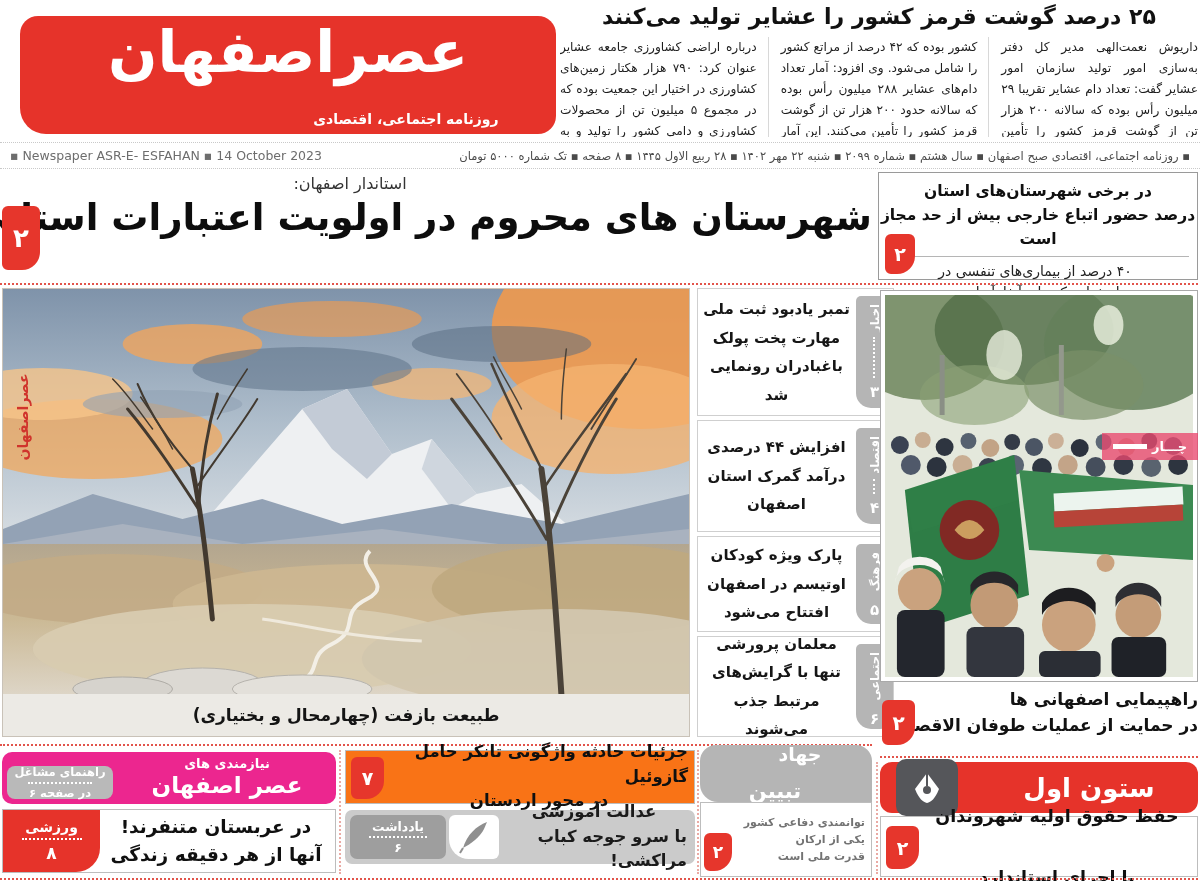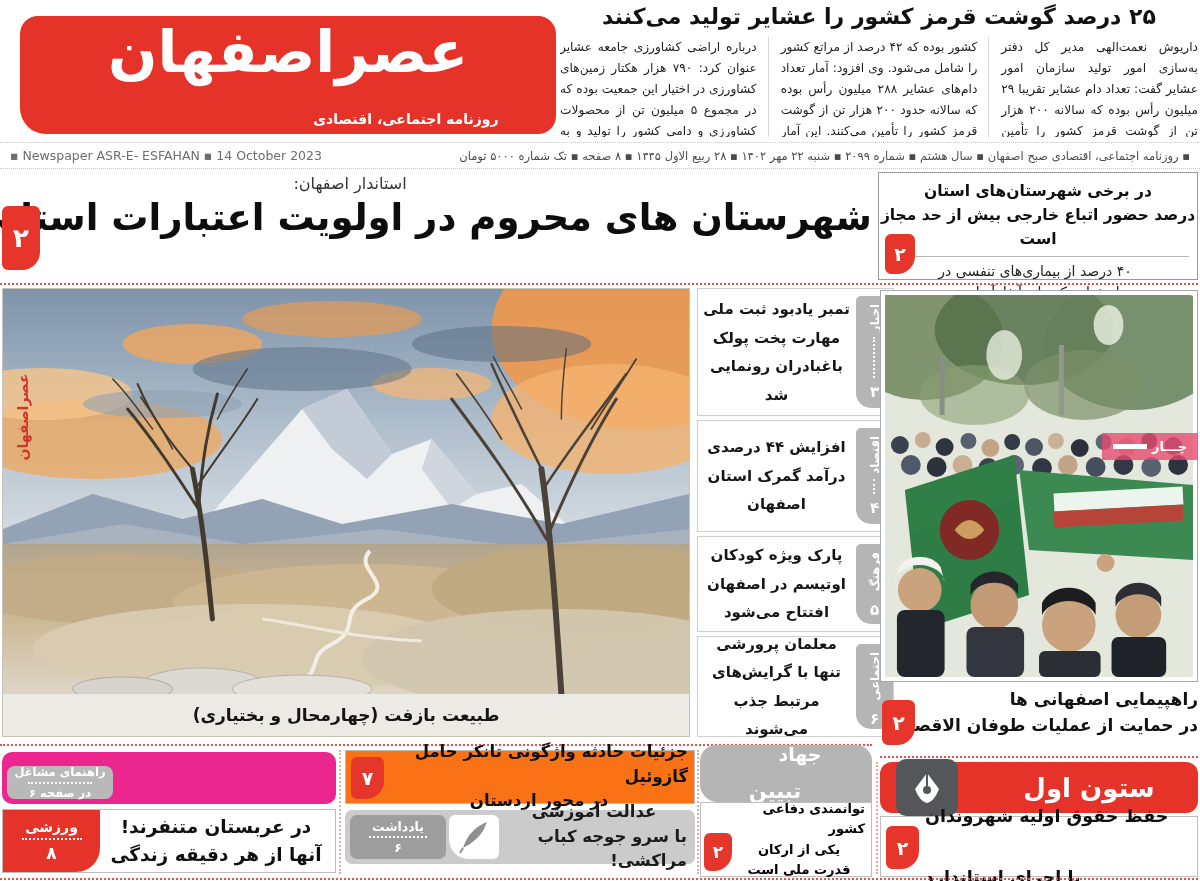--- a/index.html
+++ b/index.html
@@ -123,33 +123,33 @@
     font-weight:bold; color:#1b1b1b; line-height:1.5; }
 
   .jihad-header { position:absolute; left:700px; top:745px; width:172px; height:57px;
     background:#b5b5b5; border-radius:16px 16px 0 18px; color:#fff; display:flex;
     flex-direction:column; align-items:center; justify-content:space-between; direction:rtl; line-height:1.0; }
   .jihad-l1 { font-size:19px; font-weight:bold; margin-left:28px; }
   .jihad-l2 { font-size:21px; font-weight:bold; margin-right:22px; }
   .jihad-box { position:absolute; left:700px; top:802px; width:172px; height:75px;
     background:#fff; border:1px solid #bdbdbd; direction:rtl; }
   .jihad-title { position:absolute; inset:0 6px 0 32px; display:flex; flex-direction:column;
-    align-items:center; justify-content:center; font-size:13px; font-weight:bold; color:#000000; line-height:1.55; }
+    align-items:flex-start; justify-content:center; font-size:11px; font-weight:bold; color:#737373; line-height:1.55; }
   .jihad-badge { left:3px; bottom:5px; width:28px; height:38px; font-size:17px; }
 
   .colone-banner { position:absolute; left:880px; top:762px; width:318px; height:51px;
     background:#e6332a; border-radius:12px; direction:rtl; }
   .colone-title { position:absolute; right:0; left:100px; top:0; bottom:0; display:flex;
     align-items:center; justify-content:center; color:#fff; font-size:26px; font-weight:bold; }
   .colone-pen { position:absolute; left:16px; top:-3px; width:62px; height:57px; background:#55565a;
     border-radius:10px; display:flex; align-items:center; justify-content:center; }
   .colone-box { position:absolute; left:880px; top:816px; width:318px; height:61px;
     background:#fff; border:1px solid #bdbdbd; direction:rtl; }
   .colone-text { position:absolute; inset:0 8px 0 44px; display:flex; flex-direction:column;
-    align-items:flex-end; justify-content:center; font-size:17.5px; font-weight:bold; color:#101010; line-height:1.5;gap:34px; }
+    align-items:center; justify-content:center; font-size:17.5px; font-weight:bold; color:#101010; line-height:1.5;gap:34px; }
   .colone-badge { left:5px; top:9px; width:33px; height:43px; font-size:19px; }
 
   .vsep { position:absolute; border-left:2px dotted #eaaaa4; }
 </style>
 </head>
 <body>
 
 <div class="page">
 
   <div class="logo-box">
@@ -364,20 +364,24 @@
       <span>راهپیمایی اصفهانی ها</span><br>
       <span>در حمایت از عملیات طوفان الاقصی</span>
     </div>
     <div class="badge rally-badge">۲</div>
   </div>
 
   <div class="dots-red" style="left:0; top:744px; width:872px;"></div>
   <div class="dots-red" style="left:880px; top:756px; width:318px;"></div>
 
   <div class="classifieds">
+    <div class="cls-text">
+      <span class="cls-small">نیازمندی های</span>
+      <span class="cls-big">عصر اصفهان</span>
+    </div>
     <div class="cls-tab">
       <span>راهنمای مشاغل</span>
       <span class="cls-tab-dots"></span>
       <span>در صفحه ۶</span>
     </div>
   </div>
 
   <div class="sports-box">
     <div class="sports-tab">
       <span class="sports-tab-label">ورزشی</span>

